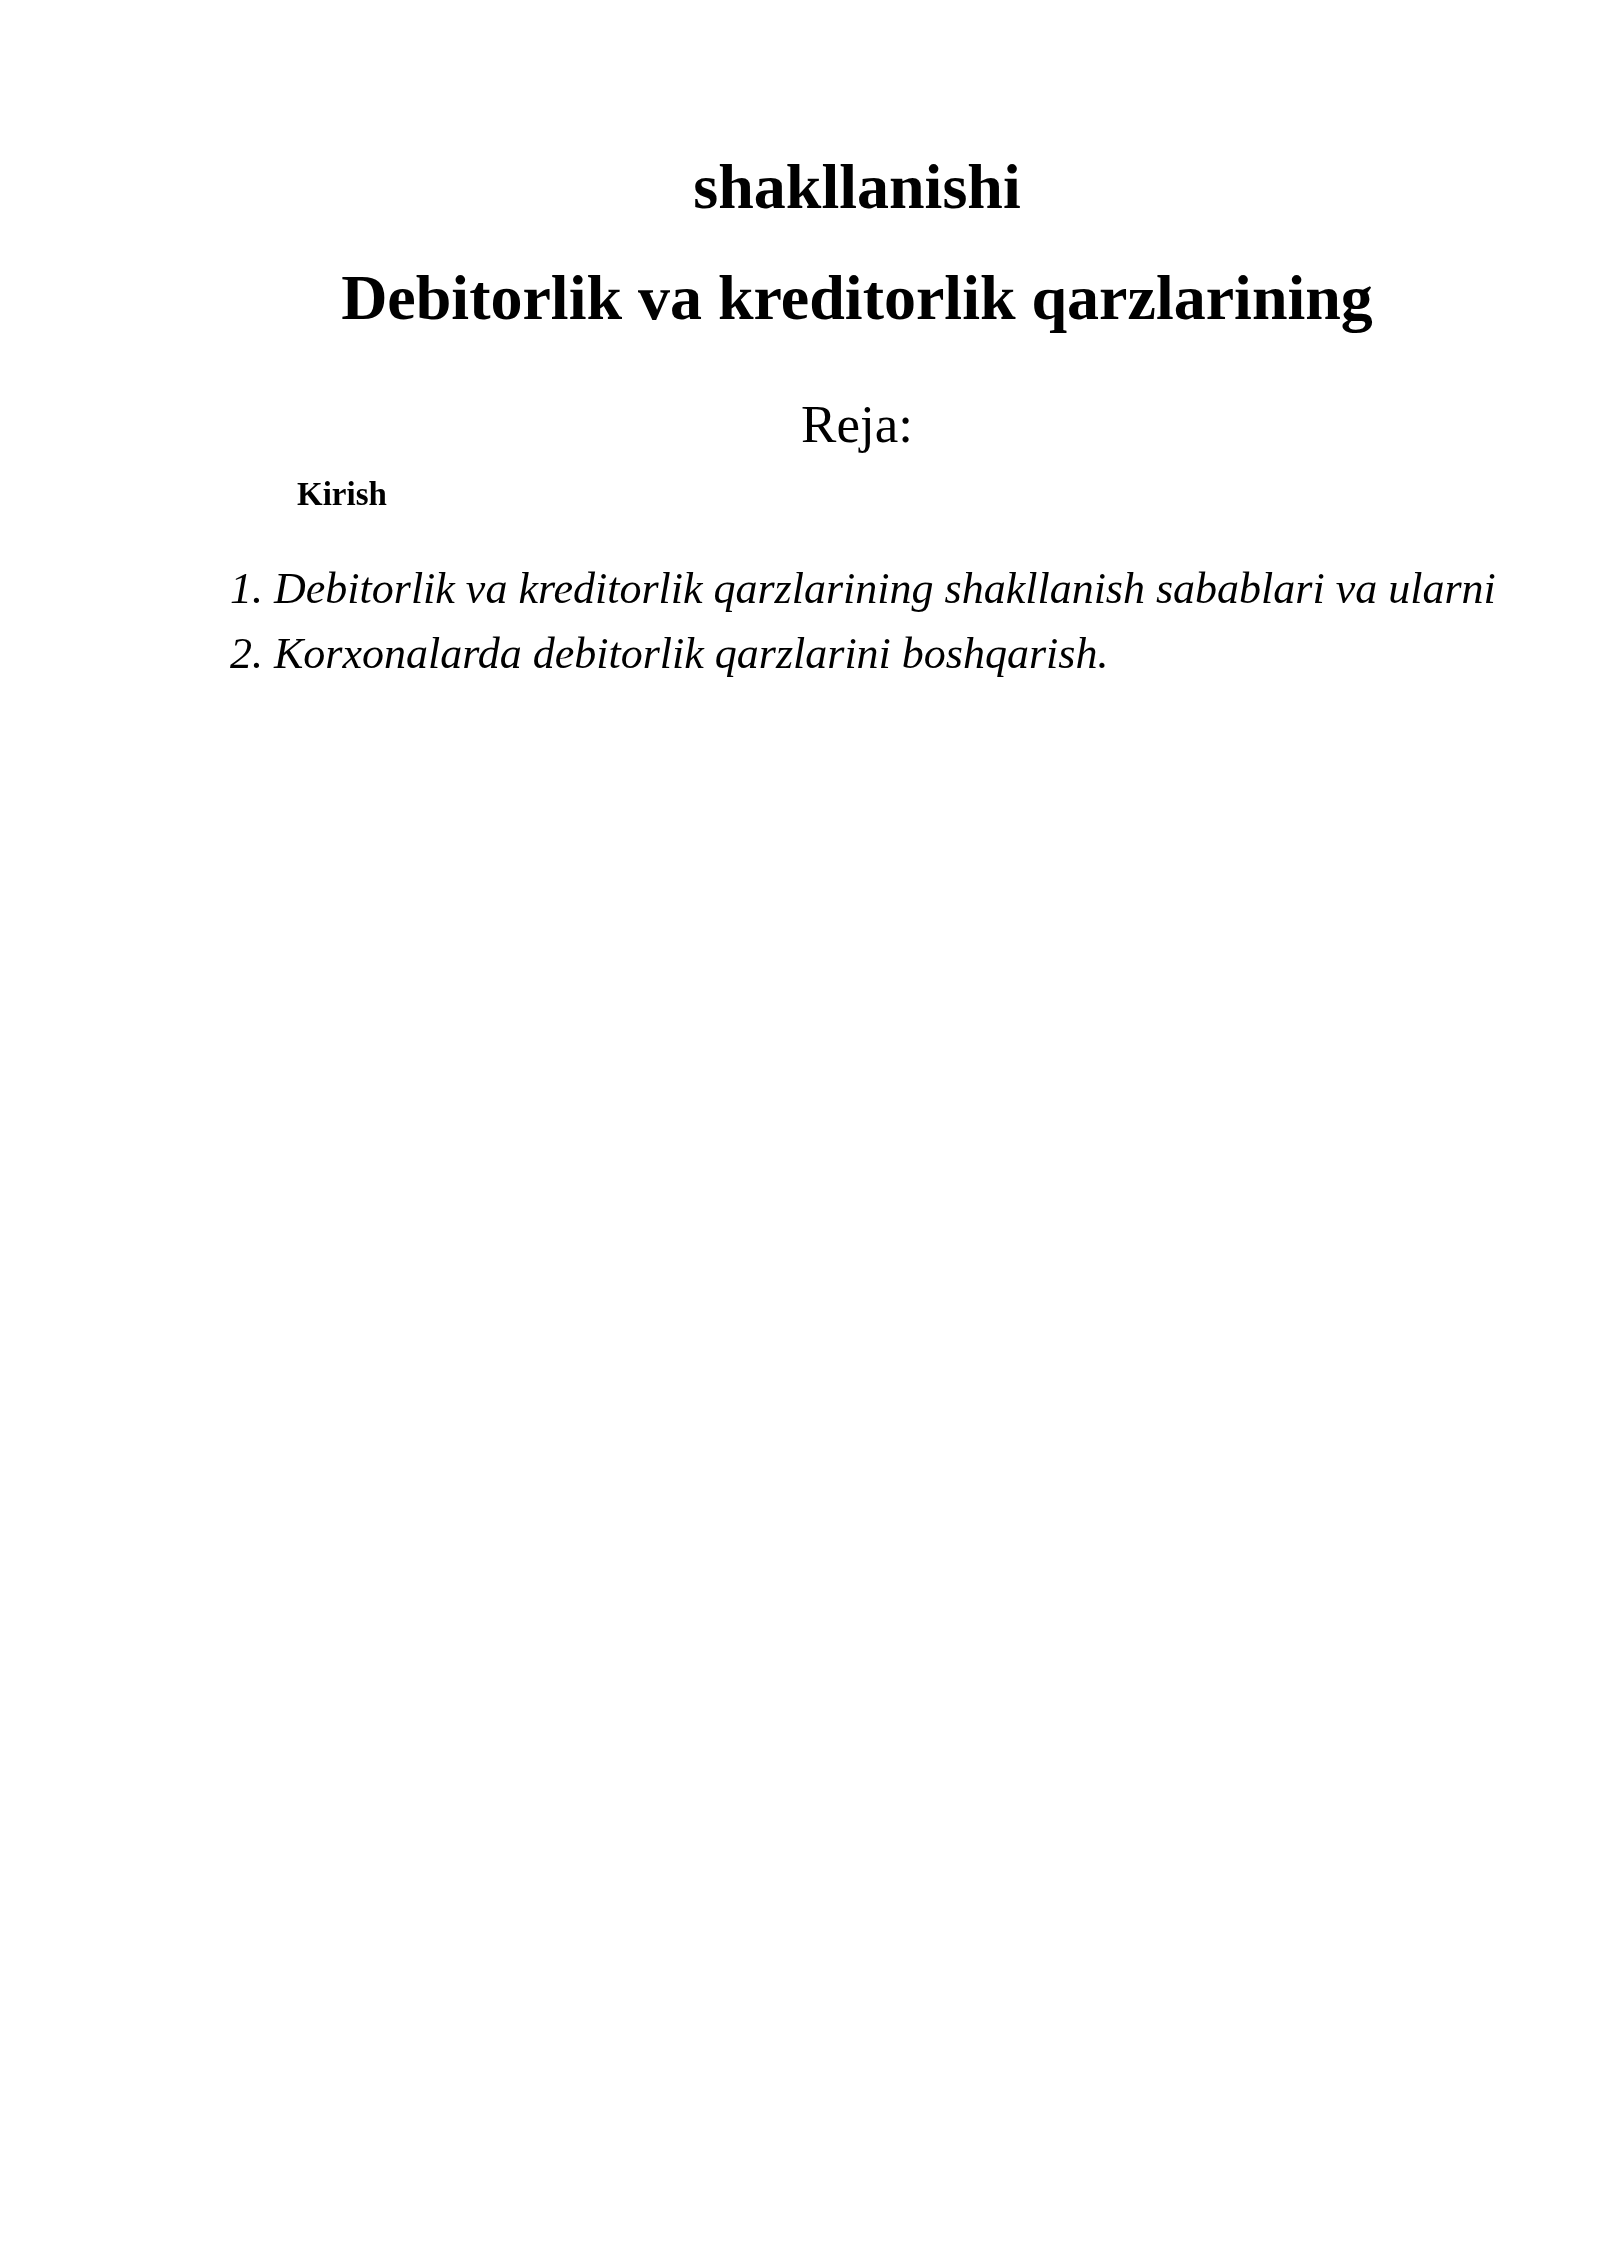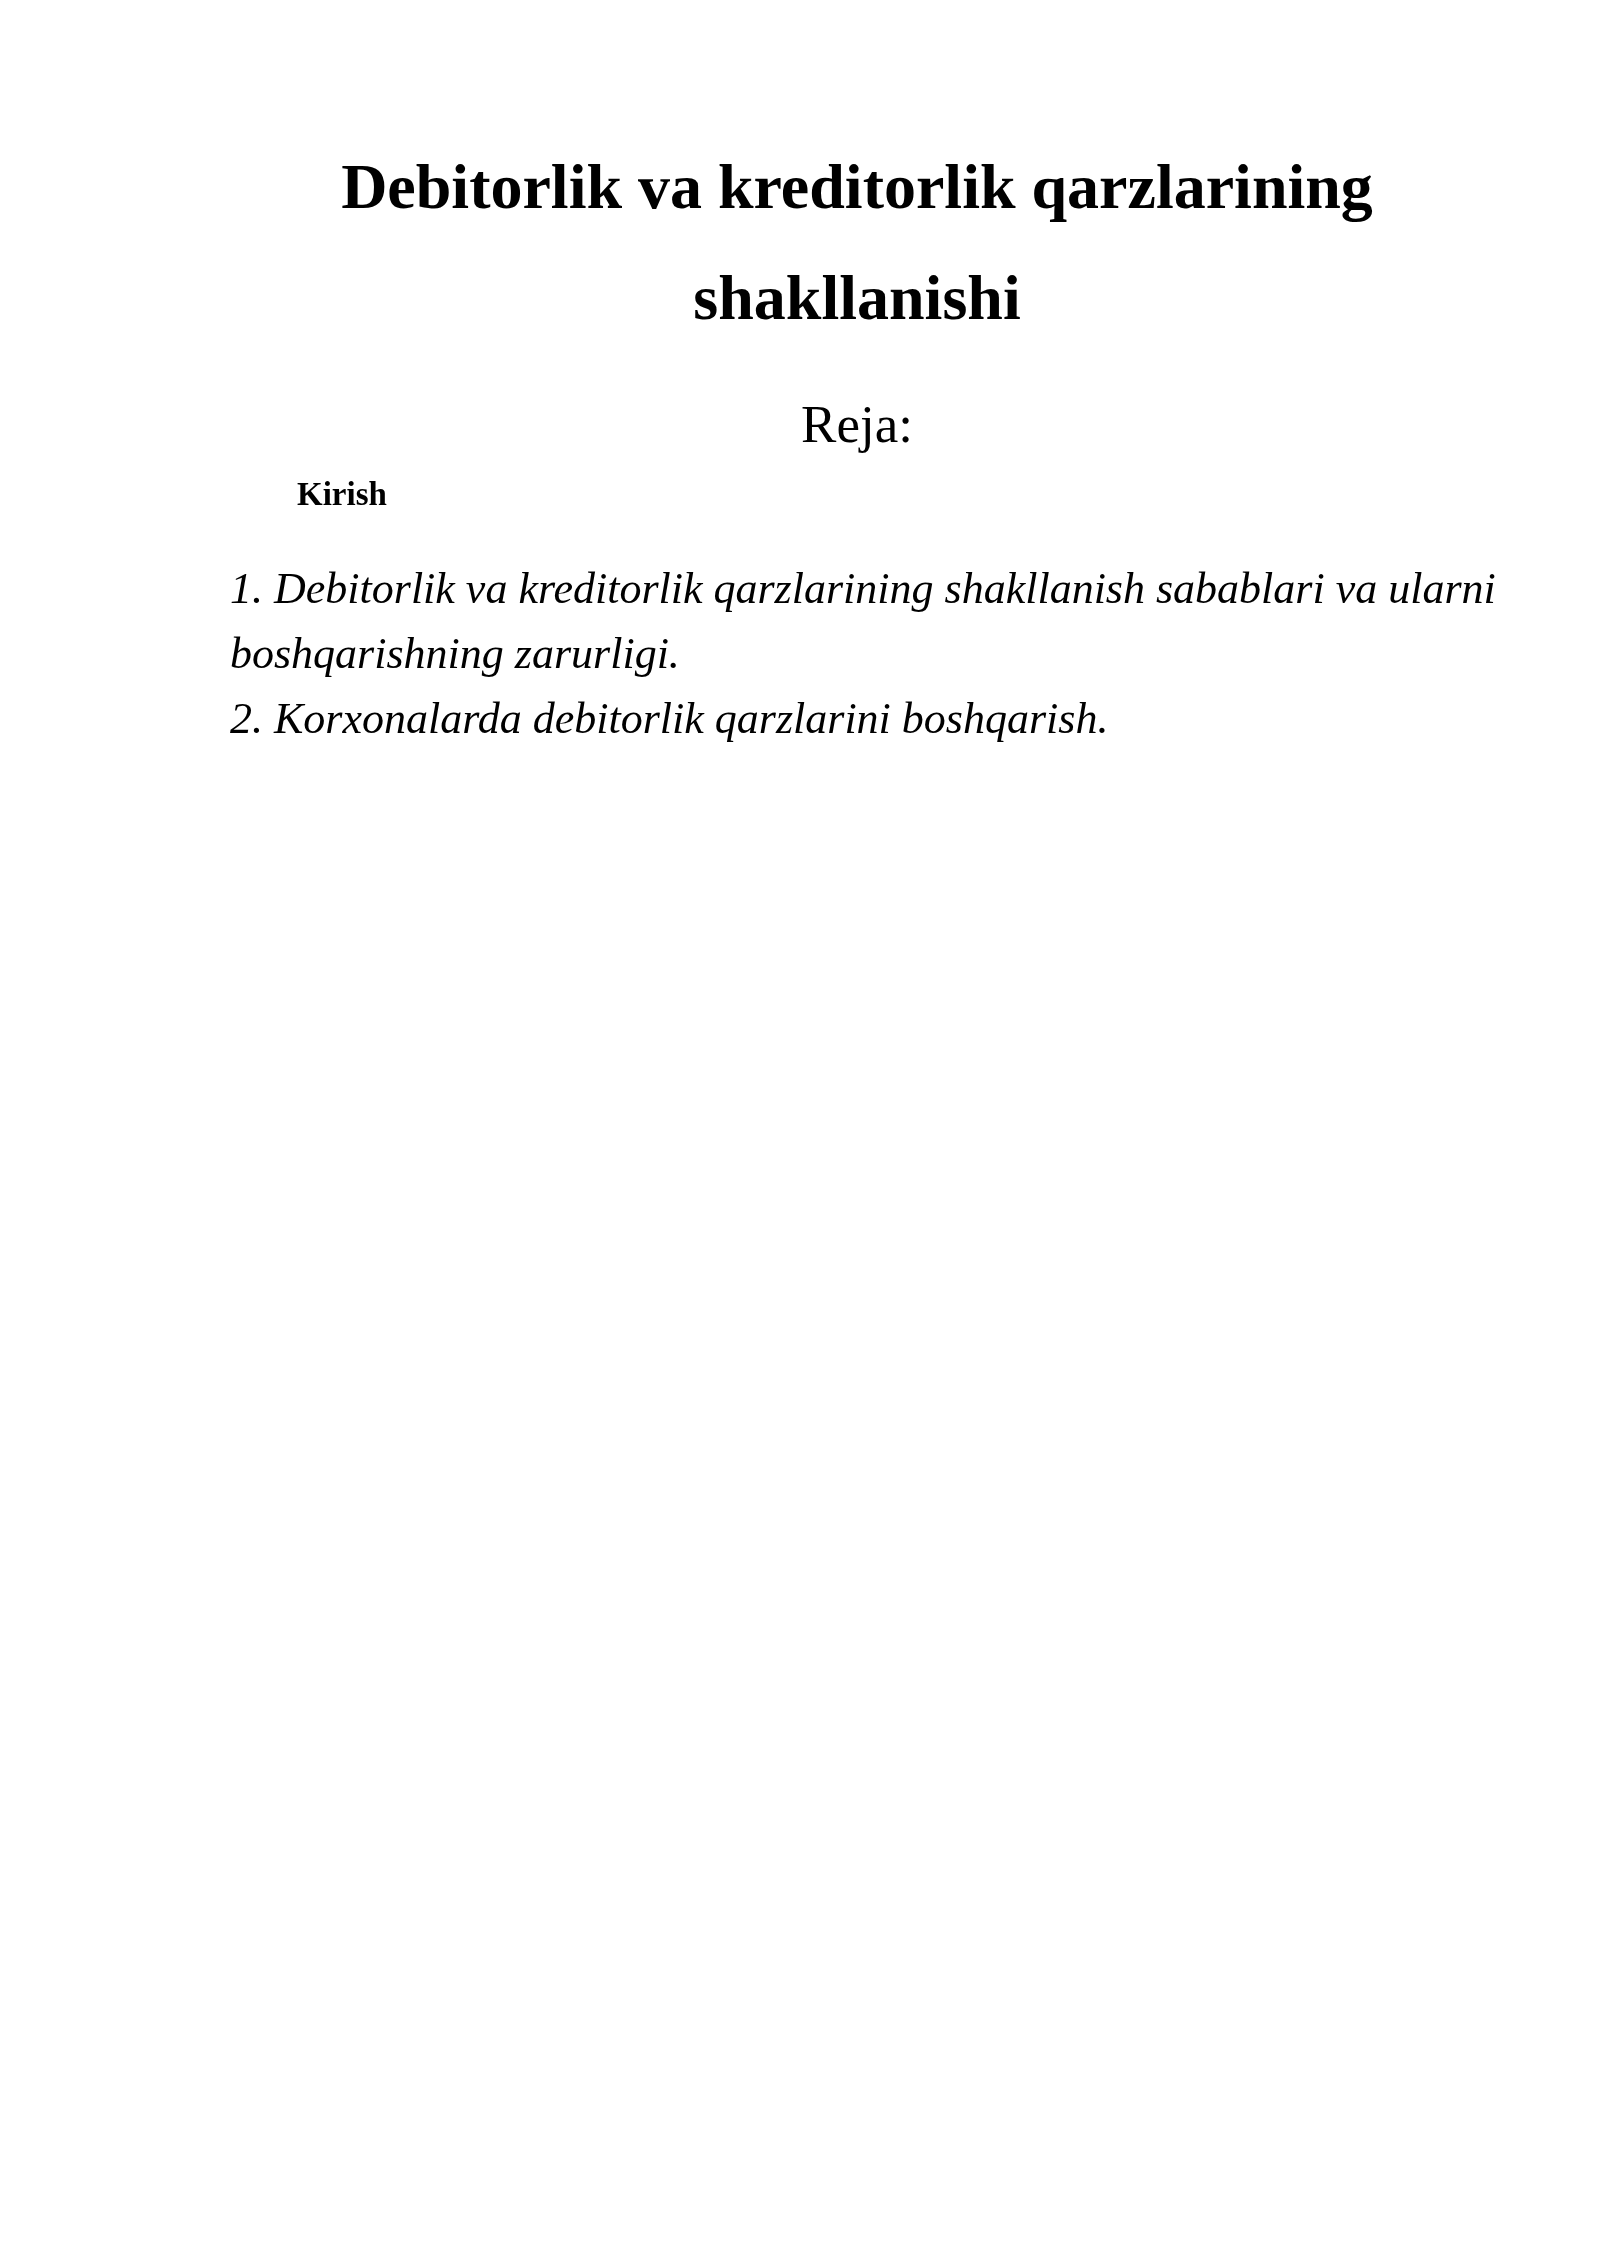--- a/index.html
+++ b/index.html
@@ -57,27 +57,26 @@
   .outline .line {
     white-space: nowrap;
   }
 </style>
 </head>
 <body>
 
 <div class="page">
 
   <div class="content-block doc-title">
+    <div class="line">shakllanishi</div>
     <div class="line">Debitorlik va kreditorlik qarzlarining</div>
-    <div class="line">shakllanishi</div>
   </div>
 
   <div class="content-block doc-subtitle">Reja:</div>
 
   <div class="section-heading">Kirish</div>
 
   <div class="content-block outline">
     <div class="line">1. Debitorlik va kreditorlik qarzlarining shakllanish sabablari va ularni</div>
-    <div class="line">boshqarishning zarurligi.</div>
     <div class="line">2. Korxonalarda debitorlik qarzlarini boshqarish.</div>
   </div>
 
 </div>
 
 </body></html>

